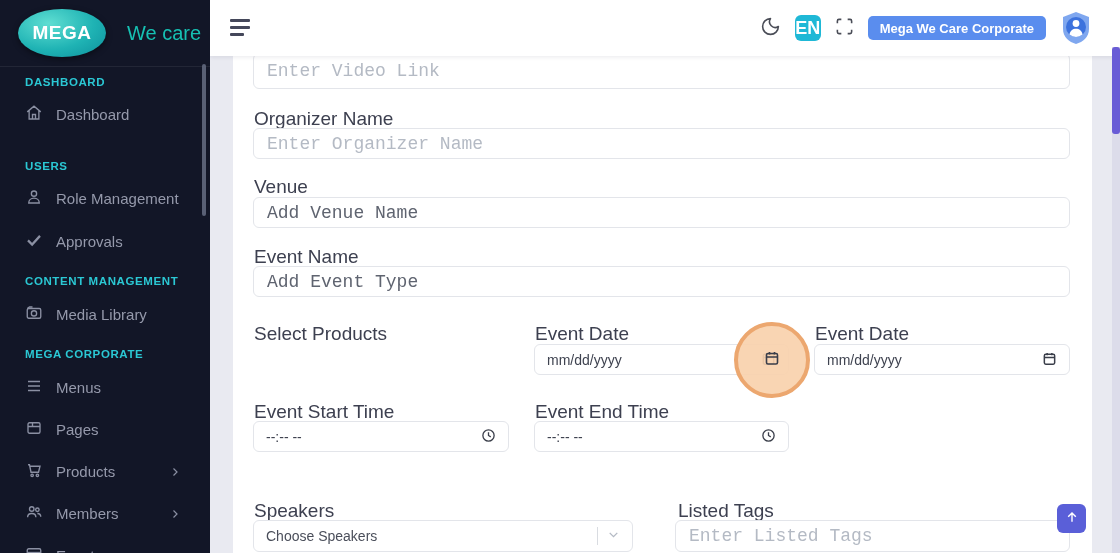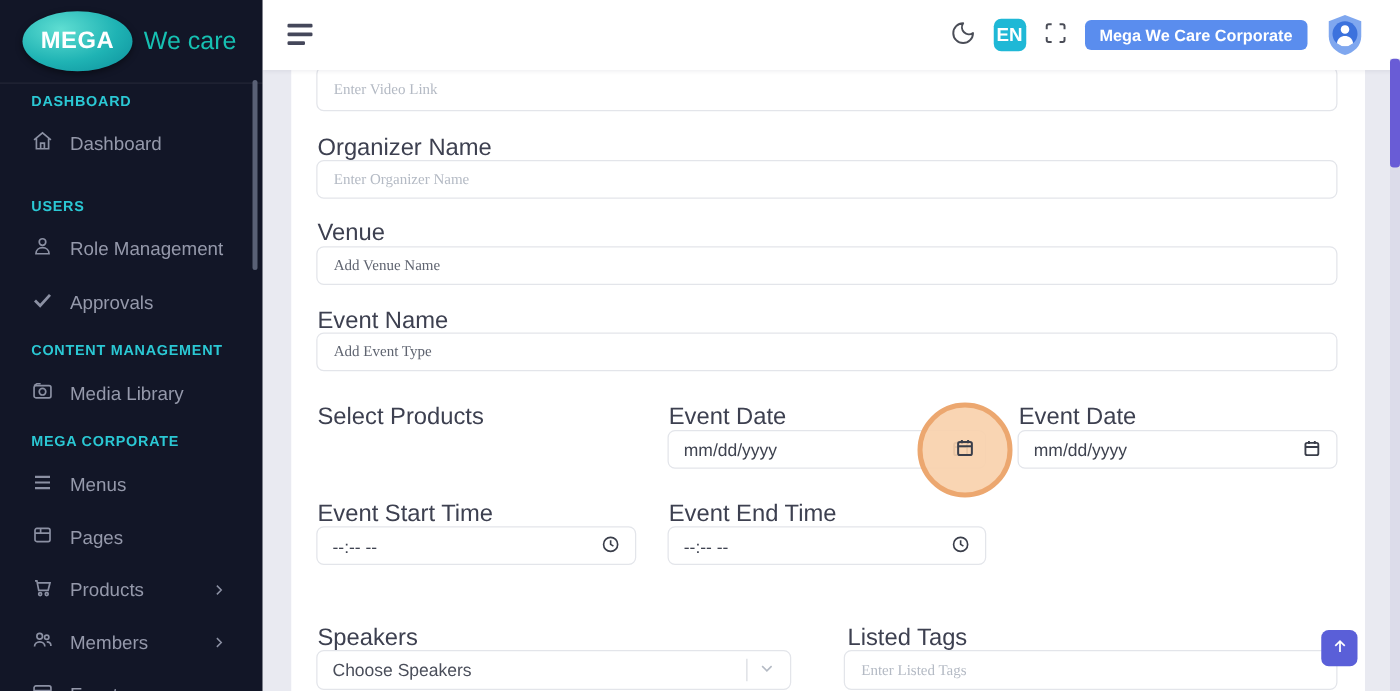--- a/index.html
+++ b/index.html
@@ -1,21 +1,21 @@
 <!DOCTYPE html>
 <html><head>
 <meta charset="utf-8">
 <style>
   * { margin:0; padding:0; box-sizing:border-box; }
   body { font-family:"Liberation Sans", sans-serif; background:#555; }
   .screen { position:relative; width:1120px; height:553px; background:#e9eaf1; overflow:hidden; }
 
   
   .sidebar { position:absolute; left:0; top:0; width:210px; height:553px; background:#121627; z-index:6; }
-  .logo-row { position:absolute; left:18px; top:9px; display:flex; align-items:center; gap:9px; }
+  .logo-row { position:absolute; left:18px; top:9px; display:flex; align-items:center; gap:21px; }
   .logo-ellipse { width:88px; height:48px; border-radius:50%;
     background:radial-gradient(ellipse at 35% 30%, #5fded2 0%, #1fb3b4 55%, #0c8f9b 100%);
     display:flex; align-items:center; justify-content:center;
     box-shadow:0 2px 6px rgba(0,0,0,.45); }
   .logo-ellipse span { color:#fff; font-weight:800; font-size:19px; letter-spacing:.5px; }
   .tagline { color:#16c0b2; font-size:20px; font-weight:400; }
   .logo-divider { position:absolute; left:0; top:66px; width:210px; height:1px; background:rgba(255,255,255,.07); }
   .side-scrollbar { position:absolute; right:4px; top:64px; width:4px; height:152px; background:#596075; border-radius:2px; }
   .sec { position:absolute; left:25px; color:#2bc8d4; font-size:11.5px; font-weight:700; letter-spacing:.6px; }
   .sitem { position:absolute; left:25px; width:170px; display:flex; align-items:center; gap:13px;
@@ -27,31 +27,31 @@
   .topbar { position:absolute; left:210px; top:0; width:910px; height:56px; background:#fff; z-index:5;
     box-shadow:0 1px 4px rgba(40,40,70,.10); }
   .hamburger { position:absolute; left:20px; top:17px; width:24px; height:22px; cursor:pointer; }
   .hamburger i { position:absolute; left:0; height:2.5px; background:#44475a; border-radius:1px; display:block; }
   .hamburger i:nth-child(1){ top:2px; width:20px; }
   .hamburger i:nth-child(2){ top:9px; width:20px; }
   .hamburger i:nth-child(3){ top:16px; width:14px; }
   .tb-right { position:absolute; right:28px; top:0; height:56px; display:flex; align-items:center; gap:14px; }
   .icon-btn { background:none; border:none; cursor:pointer; display:flex; align-items:center; }
   .en-badge { width:26px; height:26px; border-radius:6px; background:#1fb8d6; color:#fff;
-    font-weight:700; font-size:15px; display:flex; align-items:center; justify-content:center;
+    font-weight:700; font-size:18px; display:flex; align-items:center; justify-content:center;
     border:none; cursor:pointer; font-family:"Liberation Sans", sans-serif; }
   .corp-btn { height:24px; padding:0 12px; background:#5a8dee; border:none; border-radius:5px;
     color:#fff; font-weight:700; font-size:13px; cursor:pointer; font-family:"Liberation Sans", sans-serif; }
   .avatar { width:32px; height:34px; border:none; background:none; cursor:pointer; padding:0; }
 
   
   .card { position:absolute; left:233px; top:0; width:859px; height:553px; background:#fff; z-index:1; }
   .flabel { position:absolute; color:#3d4050; font-size:19px; font-weight:400; }
   .tinput { position:absolute; border:1px solid #e3e5ea; border-radius:6px; background:#fff;
-    font-size:12px; color:#5f6470; padding:0 13px; outline:none; font-family:Liberation Serif, serif; }
+    font-size:18px; color:#5f6470; padding:0 13px; outline:none; font-family:Liberation Mono, monospace; }
   .tinput::placeholder { color:#b4bac4; }
   .fbox { position:absolute; border:1px solid #e3e5ea; border-radius:6px; background:#fff;
     display:flex; align-items:center; padding:0 12px; font-size:14px; color:#3f4350; }
   .fbox .grow { flex:1; }
   .select-gray { position:absolute; border:none; border-radius:7px; background:#f1f2f5;
     display:flex; align-items:center; padding:0 14px; font-size:14.5px; color:#5d6370; cursor:pointer; }
   .select-gray .grow { flex:1; }
   .spk-divider { width:1px; height:18px; background:#d9dce1; margin:0 9px 0 6px; }
 
   

